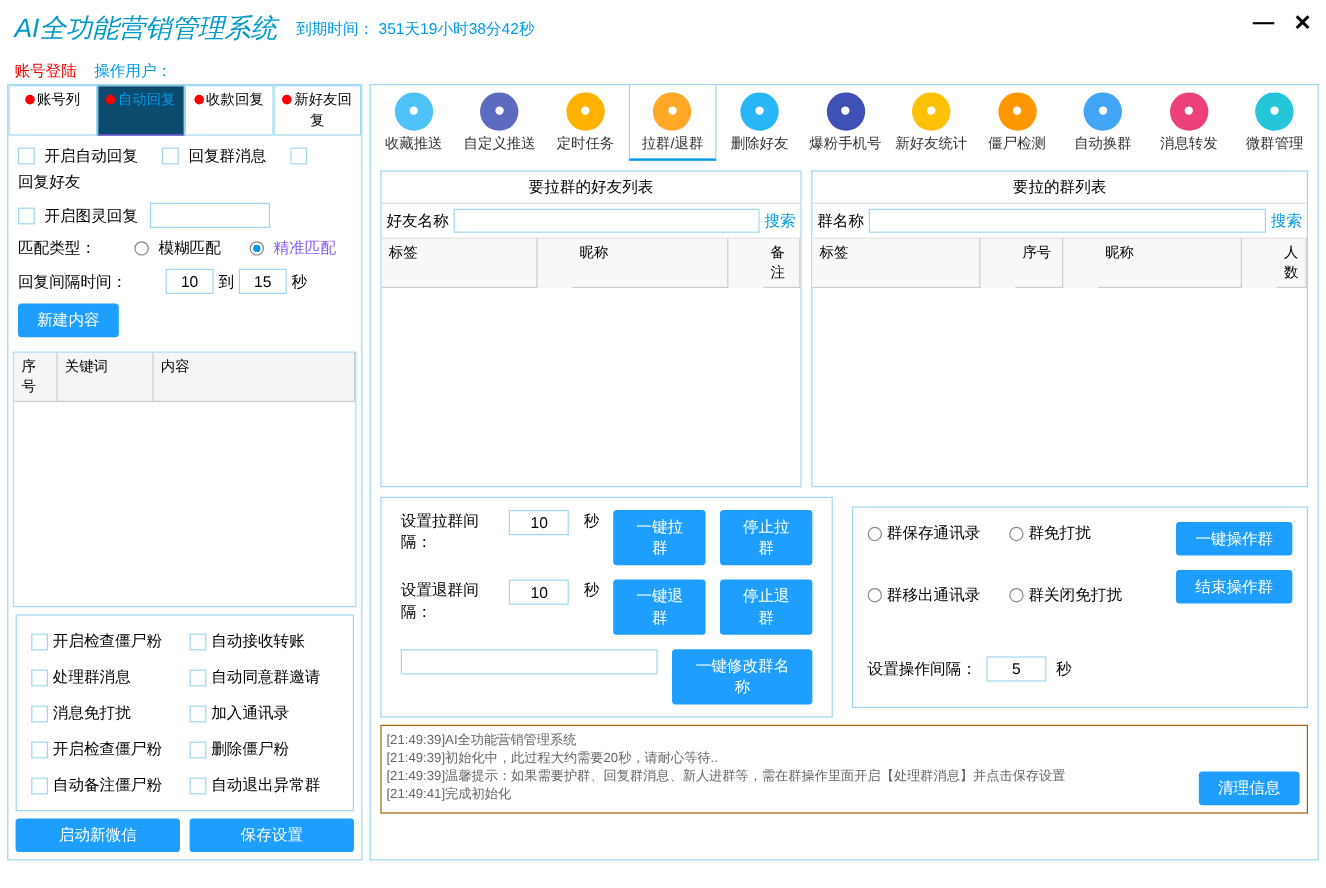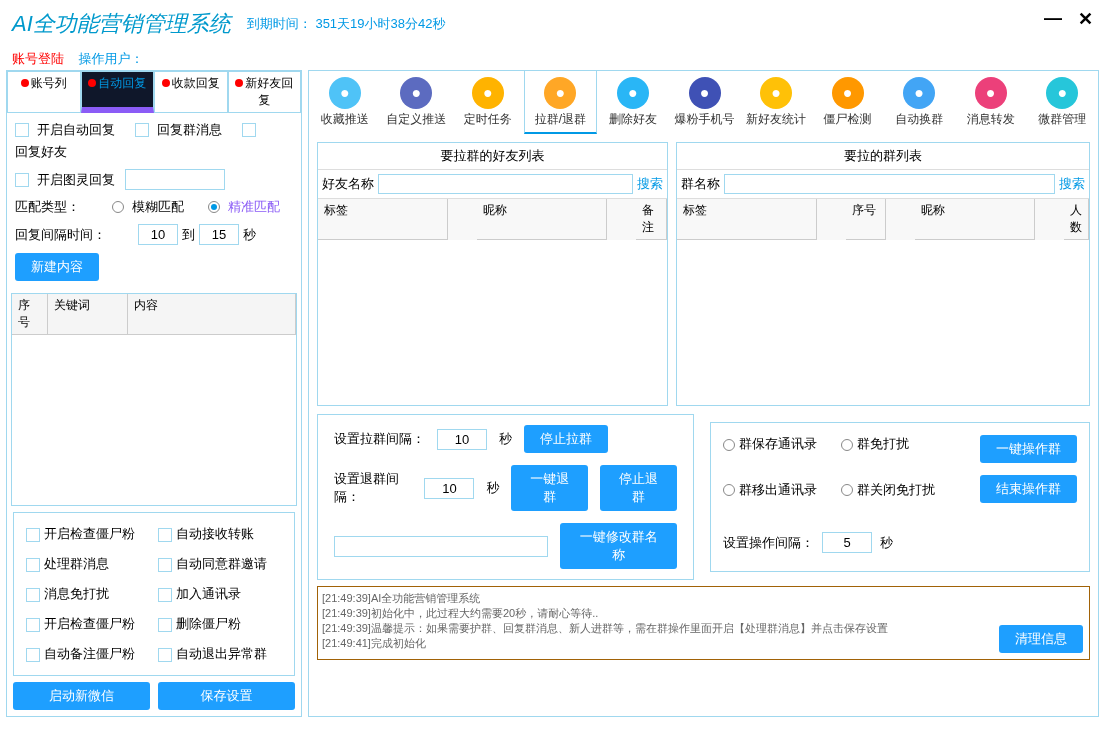--- a/index.html
+++ b/index.html
@@ -13,21 +13,21 @@
 .userbar span:first-child { color: #ff0000; }
 .main { display: flex; padding: 0 6px; gap: 6px; }
 .left-panel { width: 296px; border: 1px solid #a0d8ef; }
 .right-panel { flex: 1; border: 1px solid #a0d8ef; border-top: none; }
 .toolbar { display: flex; border: 1px solid #a0d8ef; border-bottom: none; }
 .tool-item { flex: 1; text-align: center; padding: 4px 2px; cursor: pointer; font-size: 12px; color: #333; }
 .tool-item.active { border: 1px solid #a0d8ef; border-top: none; border-bottom: 2px solid #0099e5; background: #fff; }
 .tool-icon { width: 32px; height: 32px; border-radius: 50%; margin: 2px auto; display: flex; align-items: center; justify-content: center; color: #fff; font-size: 16px; }
 .tabs { display: flex; }
 .tab { flex: 1; border: 1px solid #a0d8ef; padding: 3px 4px; font-size: 12px; text-align: center; cursor: pointer; background: #fff; }
-.tab.active { color: #0099e5; background: #0f172a; border-bottom: 6px solid #8b5cf6; }
+.tab.active { color: #0099e5; background: #0c4a6e; border-bottom: 1px solid #8b5cf6; }
 .tab-dot { display: inline-block; width: 8px; height: 8px; border-radius: 50%; background: #ff0000; margin-right: 2px; }
 .form-area { padding: 8px; font-size: 13px; }
 .form-row { display: flex; align-items: center; margin-bottom: 8px; flex-wrap: wrap; gap: 4px; }
 .cb { width: 14px; height: 14px; border: 1px solid #a0d8ef; display: inline-block; margin-right: 4px; vertical-align: middle; }
 .rb { width: 12px; height: 12px; border: 1px solid #888; border-radius: 50%; display: inline-block; margin-right: 4px; vertical-align: middle; position: relative; }
 .rb.checked::after { content: ''; width: 6px; height: 6px; background: #0099e5; border-radius: 50%; position: absolute; top: 2px; left: 2px; }
 .txt-input { border: 1px solid #a0d8ef; padding: 2px 4px; font-size: 13px; text-align: center; }
 .btn { background: #1e9fff; color: #fff; border: none; padding: 5px 16px; font-size: 13px; border-radius: 3px; cursor: pointer; }
 .table { border: 1px solid #a0d8ef; font-size: 12px; }
 .table-head { display: flex; background: #f5f5f5; border-bottom: 1px solid #ccc; }
@@ -36,21 +36,21 @@
 .content-cols { display: flex; gap: 8px; padding: 8px; }
 .col-box { flex: 1; border: 1px solid #a0d8ef; }
 .col-title { text-align: center; padding: 4px; font-size: 13px; border-bottom: 1px solid #ddd; }
 .search-row { display: flex; padding: 4px; gap: 4px; border-bottom: 1px solid #ddd; align-items: center; }
 .search-row label { font-size: 13px; }
 .search-row input { flex: 1; border: 1px solid #a0d8ef; padding: 2px 4px; font-size: 12px; }
 .search-row a { color: #0099e5; font-size: 13px; text-decoration: none; }
 .grid-head { display: flex; font-size: 12px; background: #f8f8f8; gap: 29px; }
 .grid-head div { padding: 3px 6px; border-right: 1px solid #ccc; border-bottom: 1px solid #ccc; }
 .grid-body { height: 165px; }
-.action-row { display: flex; align-items: center; padding: 6px 12px; gap: 12px; font-size: 13px; }
+.action-row { display: flex; align-items: flex-start; padding: 6px 12px; gap: 12px; font-size: 13px; }
 .bottom-opts { border: 1px solid #a0d8ef; margin: 6px; padding: 12px; display: grid; grid-template-columns: 1fr 1fr; gap: 12px 8px; font-size: 13px; }
 .bottom-btns { display: flex; gap: 8px; margin: 0 6px 6px; }
 .bottom-btns .btn { flex: 1; text-align: center; }
 .right-opts { border: 1px solid #a0d8ef; margin: 8px; padding: 12px; display: flex; font-size: 13px; position: relative; }
 .right-opts-grid { display: grid; grid-template-columns: auto auto; gap: 16px 24px; }
 .log-area { border: 1px solid #a16207; margin: 6px 8px 8px; padding: 4px; font-size: 11px; font-family: monospace; color: #666; height: 74px; position: relative; }
 .clear-btn { position: absolute; bottom: 6px; right: 6px; }
 .rb-label { color: #8b5cf6; }
 </style>
 </head>
@@ -219,20 +219,21 @@
           <div class="grid-body"></div>
         </div>
       </div>
 
       <div style="display:flex">
         <div style="flex:1;border:1px solid #a0d8ef;margin:0 8px;padding:4px">
           <div class="action-row">
             <span>设置拉群间隔：</span>
             <input class="txt-input" style="width: 50px;" value="10">
             <span>秒</span>
+            <button class="btn">一键拉群</button>
             <button class="btn">停止拉群</button>
           </div>
           <div class="action-row">
             <span>设置退群间隔：</span>
             <input class="txt-input" style="width: 50px;" value="10">
             <span>秒</span>
             <button class="btn">一键退群</button>
             <button class="btn">停止退群</button>
           </div>
           <div class="action-row">

